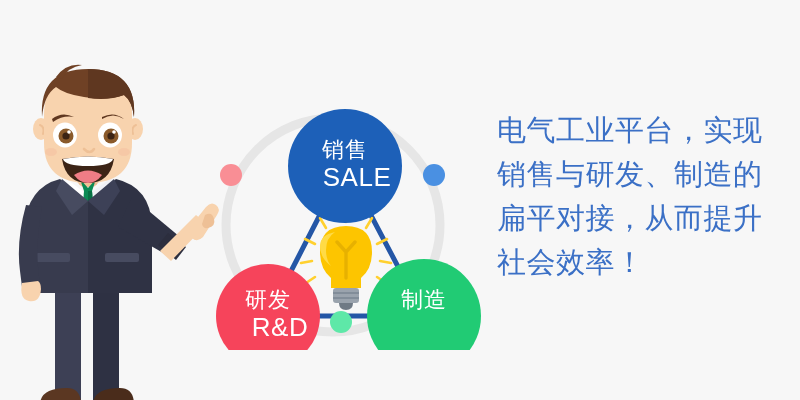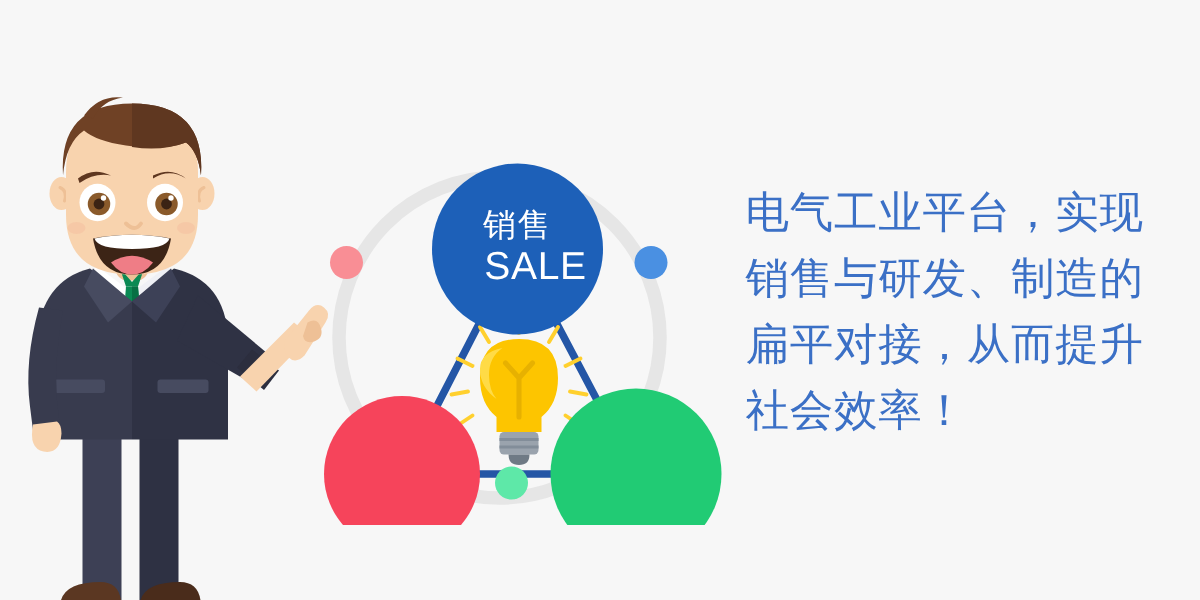--- a/index.html
+++ b/index.html
@@ -69,21 +69,20 @@
     position: absolute;
     left: 497px;
     top: 108px;
     width: 300px;
     color: #3b70c6;
     font-size: 29px;
     line-height: 44px;
     font-weight: 300;
     letter-spacing: 0.5px;
     white-space: pre-line;
-    margin-top: 12px;
   }
 </style>
 </head>
 <body>
 
 <div id="stage">
 
   <div class="illustration">
     <svg viewBox="0 0 235 345" width="235" height="345" xmlns="http://www.w3.org/2000/svg">
 
@@ -196,21 +195,26 @@
       <circle cx="140" cy="116" r="57" fill="#1d60b8"></circle>
       <circle cx="63" cy="266" r="52" fill="#f6445b"></circle>
       <circle cx="219" cy="266" r="57" fill="#21cb74"></circle>
     </svg>
 
     
     <div class="node-label node-sale">
       <span class="cn">销售</span>
       <span class="en">SALE</span>
     </div>
+    <div class="node-label node-rd">
+      <span class="cn">研发</span>
+      <span class="en">R&amp;D</span>
+    </div>
     <div class="node-label node-make">
+      <span class="cn">制造</span>
     </div>
   </div>
 
   <div class="slogan">电气工业平台，实现
 销售与研发、制造的
 扁平对接，从而提升
 社会效率！</div>
 
 </div>
 

